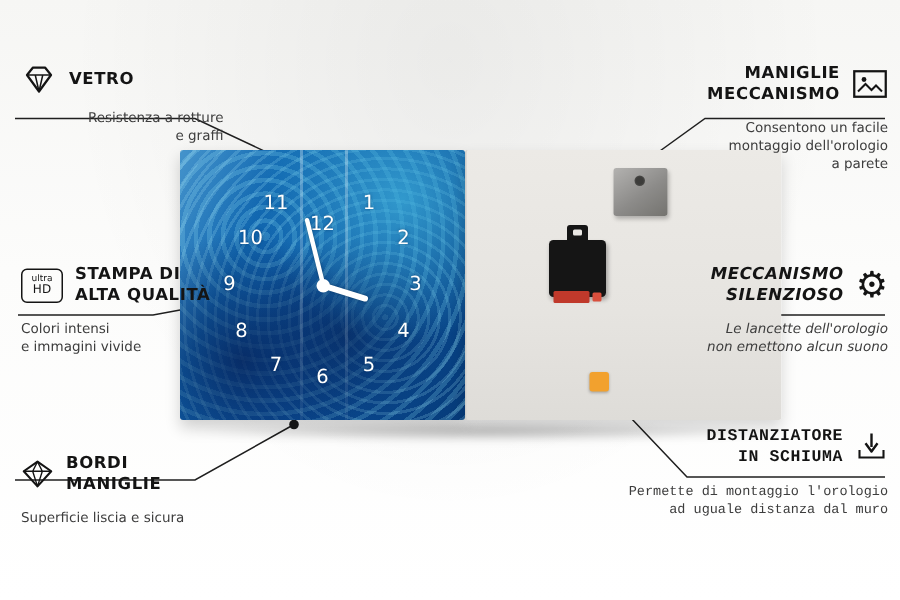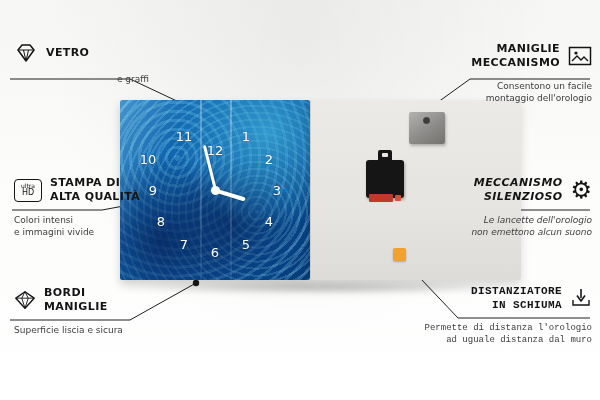--- a/index.html
+++ b/index.html
@@ -106,21 +106,21 @@
     <div class="clock-numbers" id="clock-numbers">
         <span class="num" style="left: 126px; top: 36px;">1</span>
         <span class="num" style="left: 149px; top: 59px;">2</span>
         <span class="num" style="left: 157px; top: 90px;">3</span>
         <span class="num" style="left: 149px; top: 121px;">4</span>
         <span class="num" style="left: 126px; top: 144px;">5</span>
         <span class="num" style="left: 95px; top: 152px;">6</span>
         <span class="num" style="left: 64px; top: 144px;">7</span>
         <span class="num" style="left: 41px; top: 121px;">8</span>
         <span class="num" style="left: 33px; top: 90px;">9</span>
-        <span class="num" style="left: 28px; top: 59px; text-align: right;">10</span>
+        <span class="num" style="left: 47px; top: 59px; text-align: right;">10</span>
         <span class="num" style="left: 64px; top: 36px;">11</span>
         <span class="num" style="left: 95px; top: 28px; margin-top: 22px;">12</span>
       </div>
     <div class="hand minute"></div>
     <div class="hand hour"></div>
     <div class="cap"></div>
   </div>
 
   <div class="back">
     <div class="plate">
@@ -140,20 +140,21 @@
         <svg width="24" height="22" viewBox="0 0 24 22">
           <path d="M4 8 L8 3 H16 L20 8 L12 19 Z" fill="none" stroke="#141414" stroke-width="1.5" stroke-linejoin="round"></path>
           <path d="M4 8 H20 M9.5 8 L12 19 M14.5 8 L12 19" fill="none" stroke="#141414" stroke-width="1"></path>
         </svg>
       </span>
       <span class="title">
         <div>VETRO</div>
       </span>
     </div>
     <div class="sub">
+      <div>Resistenza a rotture</div>
       <div>e graffi</div>
     </div>
   </div>
 
   <div class="callout" style="left:14px;top:176px;width:140px;">
     <div class="row">
       <span class="icon uhd">
         <span class="u">ultra</span>
         <span class="h">HD</span>
       </span>
@@ -161,21 +162,21 @@
         <div>STAMPA DI</div>
         <div>ALTA QUALITÀ</div>
       </span>
     </div>
     <div class="sub">
       <div>Colori intensi</div>
       <div>e immagini vivide</div>
     </div>
   </div>
 
-  <div class="callout" style="left:14px;top:286px;width:140px;">
+  <div class="callout" style="left:14px;top:302px;width:140px;">
     <div class="row">
       <span class="icon">
         <svg width="22" height="22" viewBox="0 0 24 22">
           <path d="M12 2 L22 9 L12 20 L2 9 Z" fill="none" stroke="#141414" stroke-width="1.5" stroke-linejoin="round"></path>
           <path d="M2 9 H22 M12 2 L8.5 9 L12 20 M12 2 L15.5 9 L12 20" fill="none" stroke="#141414" stroke-width="1"></path>
         </svg>
       </span>
       <span class="title">
         <div>BORDI</div>
         <div>MANIGLIE</div>
@@ -196,20 +197,21 @@
         <svg width="24" height="20" viewBox="0 0 24 20">
           <rect x="1.5" y="1.5" width="21" height="17" fill="none" stroke="#141414" stroke-width="1.5"></rect>
           <circle cx="8" cy="7" r="1.6" fill="#141414"></circle>
           <path d="M4 15 L9 10 L13 14 L16 11 L20 15" fill="none" stroke="#141414" stroke-width="1.3"></path>
         </svg>
       </span>
     </div>
     <div class="sub">
       <div>Consentono un facile</div>
       <div>montaggio dell'orologio</div>
+      <div>a parete</div>
     </div>
   </div>
 
   <div class="callout ta-r" style="right:8px;top:176px;width:175px;font-style:italic;">
     <div class="row right">
       <span class="title ta-r">
         <div>MECCANISMO</div>
         <div>SILENZIOSO</div>
       </span>
       <span class="icon gear">⚙</span>
@@ -228,18 +230,18 @@
       </span>
       <span class="icon">
         <svg width="22" height="22" viewBox="0 0 22 22">
           <path d="M11 2 V11" stroke="#141414" stroke-width="1.6" fill="none"></path>
           <path d="M7 8.5 L11 14 L15 8.5" fill="none" stroke="#141414" stroke-width="1.6" stroke-linejoin="round"></path>
           <path d="M3 13 V18 H19 V13" fill="none" stroke="#141414" stroke-width="1.4"></path>
         </svg>
       </span>
     </div>
     <div class="sub">
-      <div>Permette di distanza l'orologio</div>
+      <div>Permette di montaggio l'orologio</div>
       <div>ad uguale distanza dal muro</div>
     </div>
   </div>
 
 </div>
 
 </body></html>

